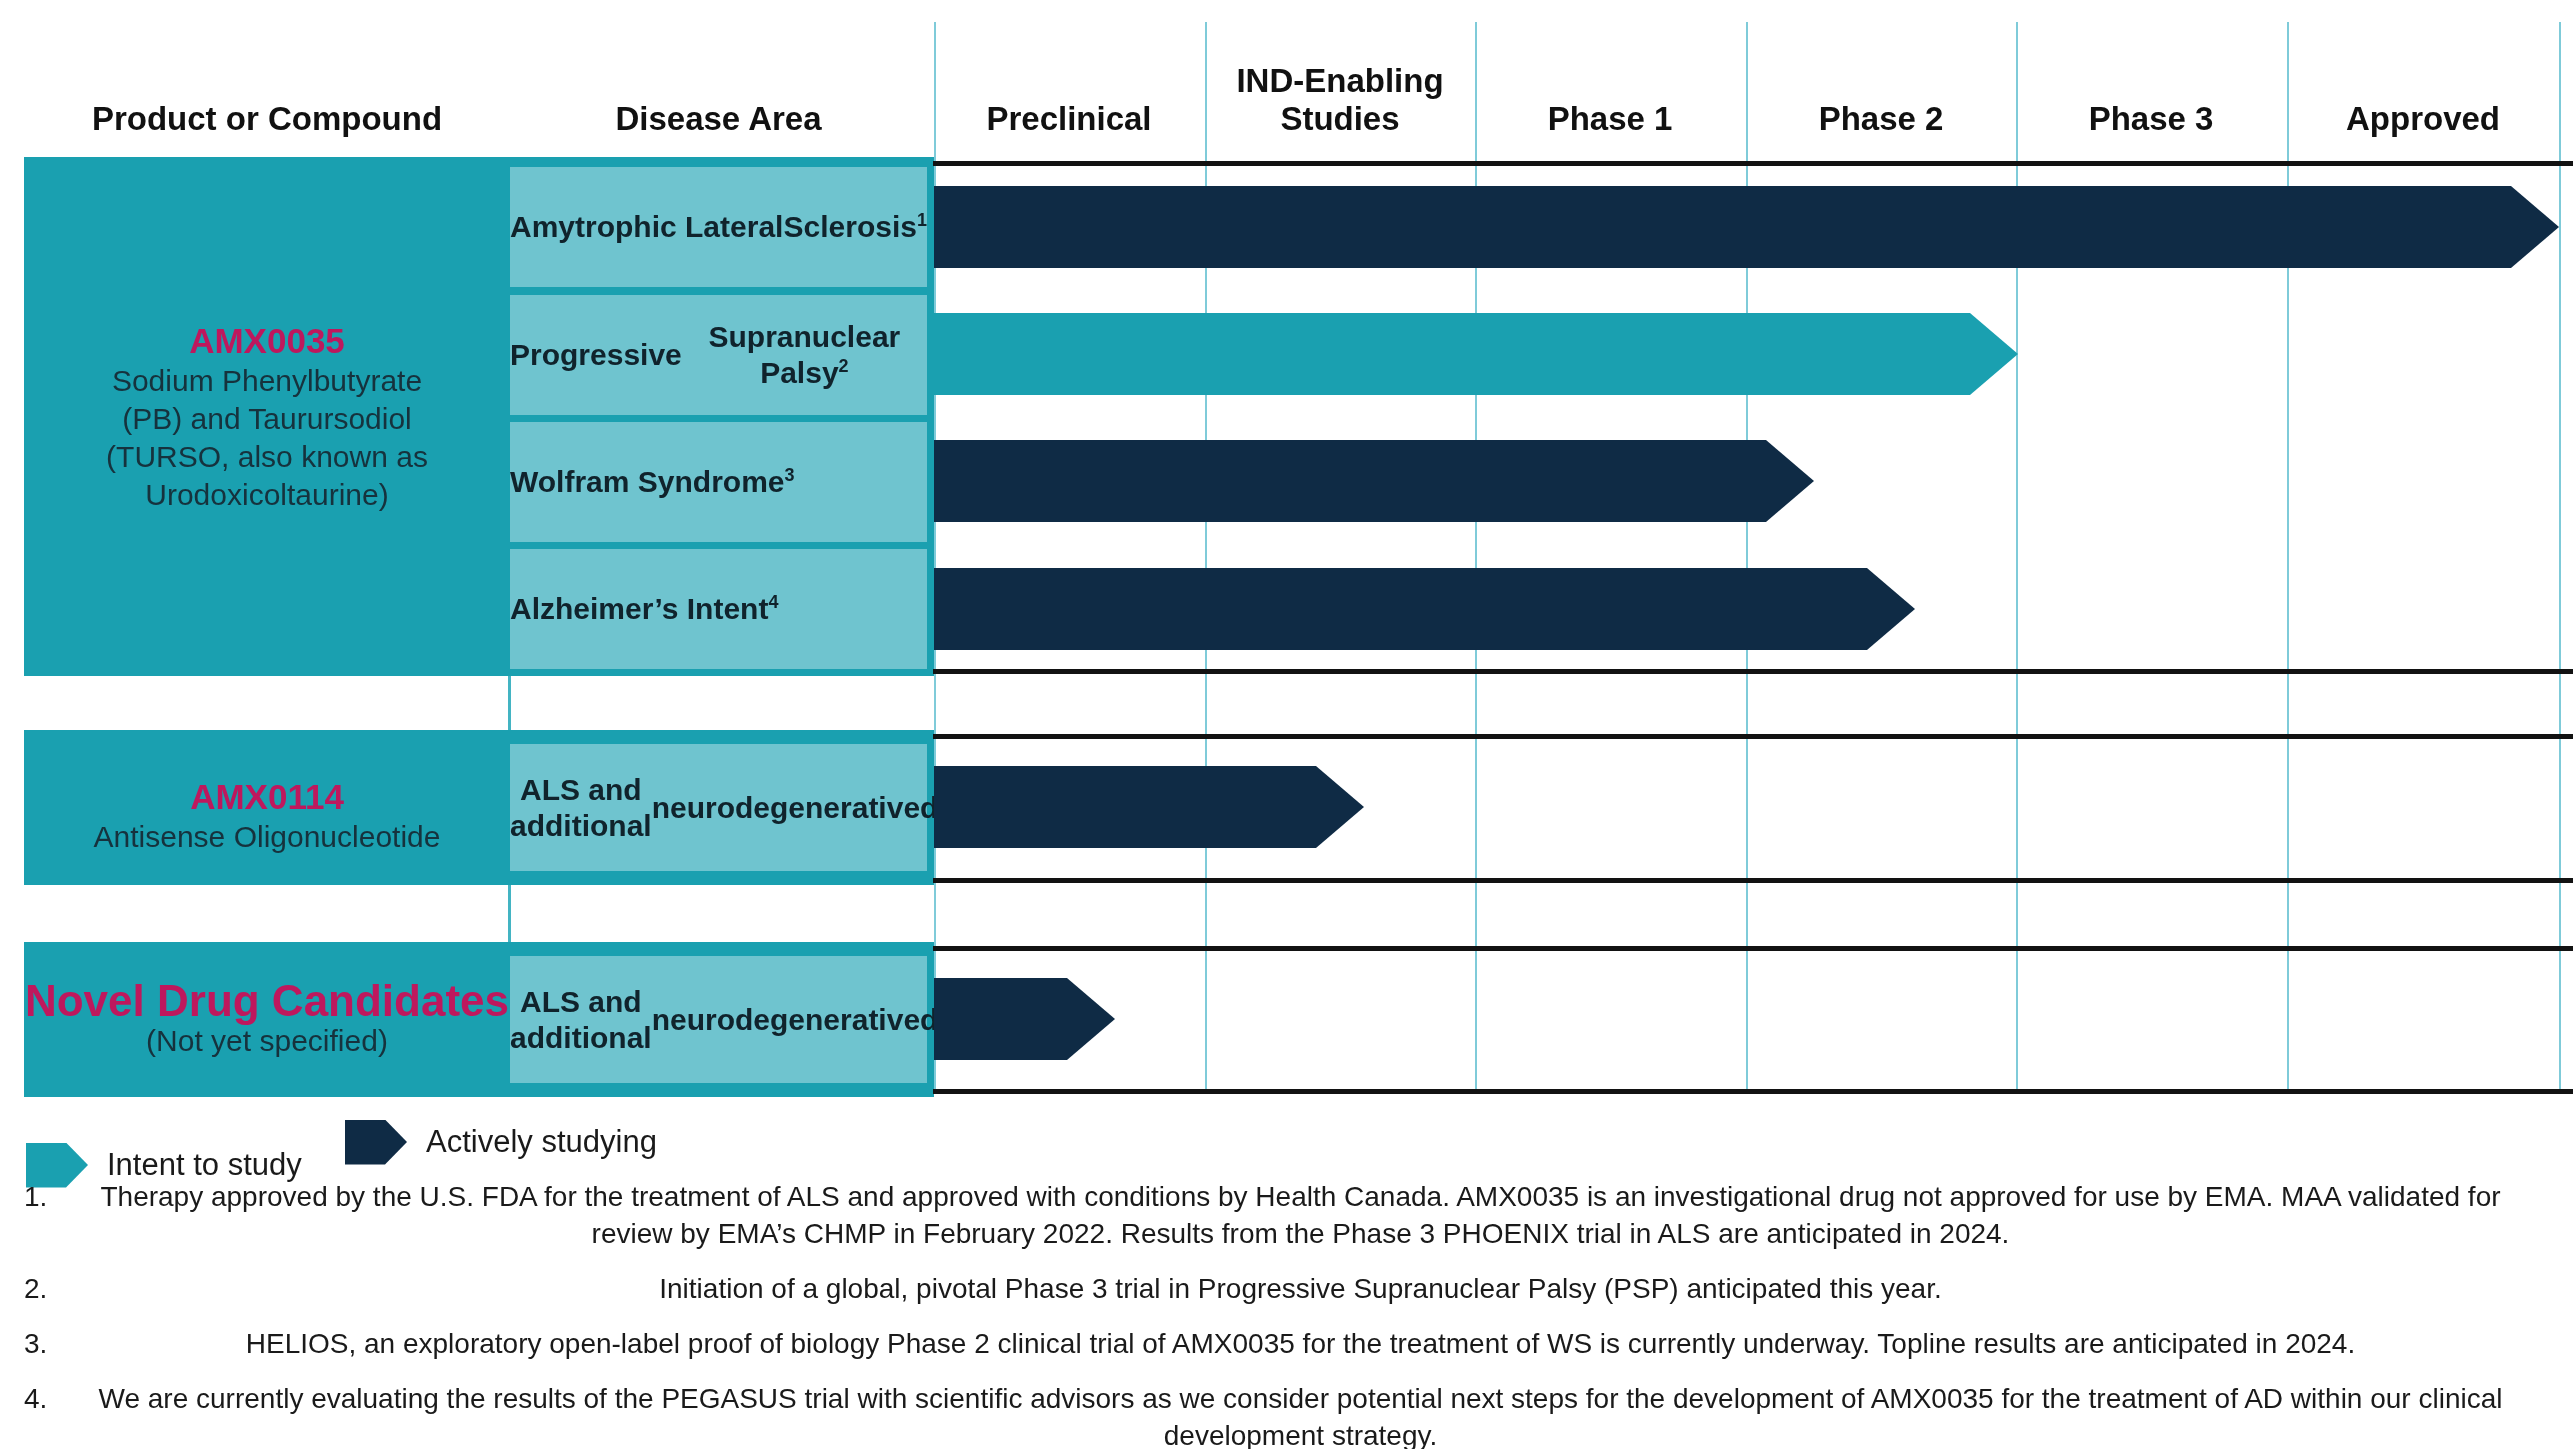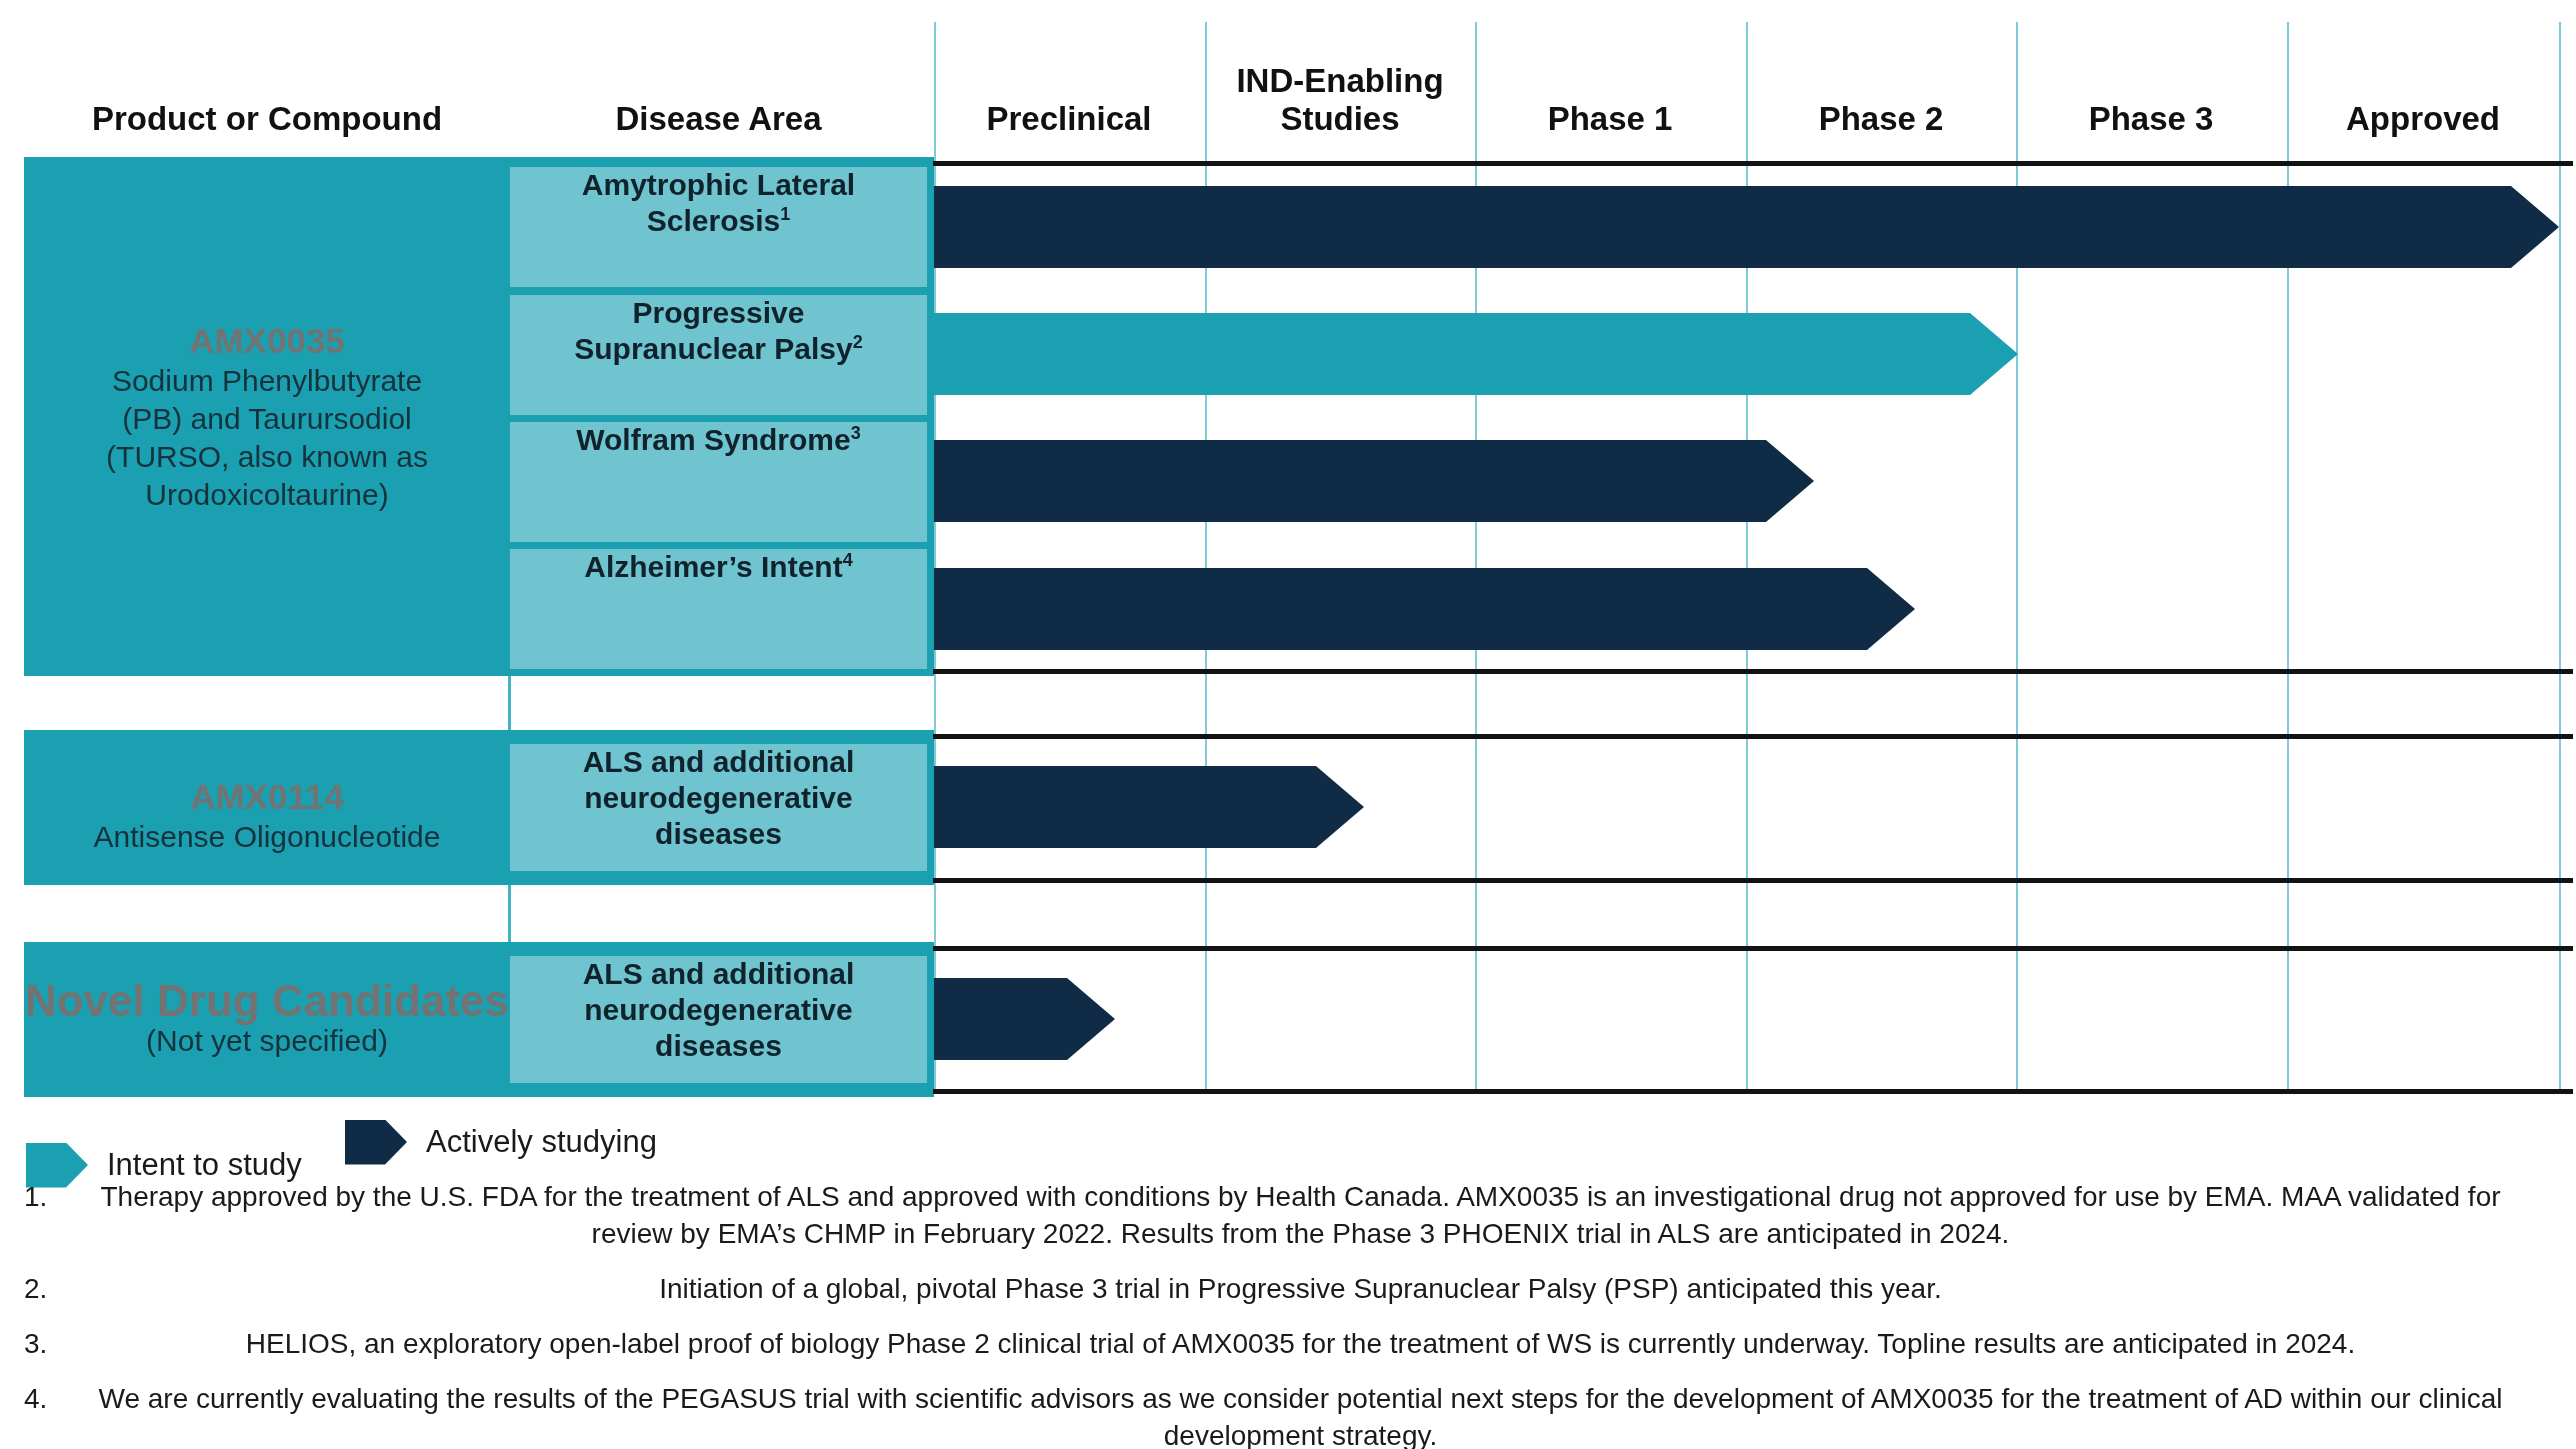--- a/index.html
+++ b/index.html
@@ -16,26 +16,26 @@
   
   .vline{position:absolute;width:1.7px;background:#7fcbd9;z-index:1;}
   .vline-short{position:absolute;width:3.4px;background:#43b4c3;z-index:1;}
   .hline{position:absolute;height:5.2px;background:#121212;z-index:3;}
   
   .block{position:absolute;background:#1aa0b0;z-index:2;}
   .ptext{
     position:absolute;display:flex;flex-direction:column;justify-content:center;
     align-items:center;text-align:center;z-index:4;color:#12222b;
   }
-  .ptitle{font-weight:bold;font-size:35px;line-height:43px;color:#737373;}
+  .ptitle{font-weight:bold;font-size:35px;line-height:43px;color:#be185d;}
   .psub{font-size:30px;line-height:38px;color:#16323d;}
   
   .cell{
     position:absolute;left:510px;width:417px;background:#6fc4cf;z-index:4;
-    display:flex;flex-direction:column;justify-content:flex-start;align-items:center;
+    display:flex;flex-direction:row;justify-content:space-between;align-items:center;
     text-align:center;font-weight:bold;font-size:30px;line-height:36px;color:#10232c;
   }
   .cell sup{font-size:60%;line-height:0;}
   
   .arrow{
     position:absolute;left:934px;height:82px;z-index:5;
     clip-path:polygon(0 0, calc(100% - 48px) 0, 100% 50%, calc(100% - 48px) 100%, 0 100%);
   }
   
   .legend-item{position:absolute;top:1118px;height:48px;display:flex;align-items:center;z-index:4;}

